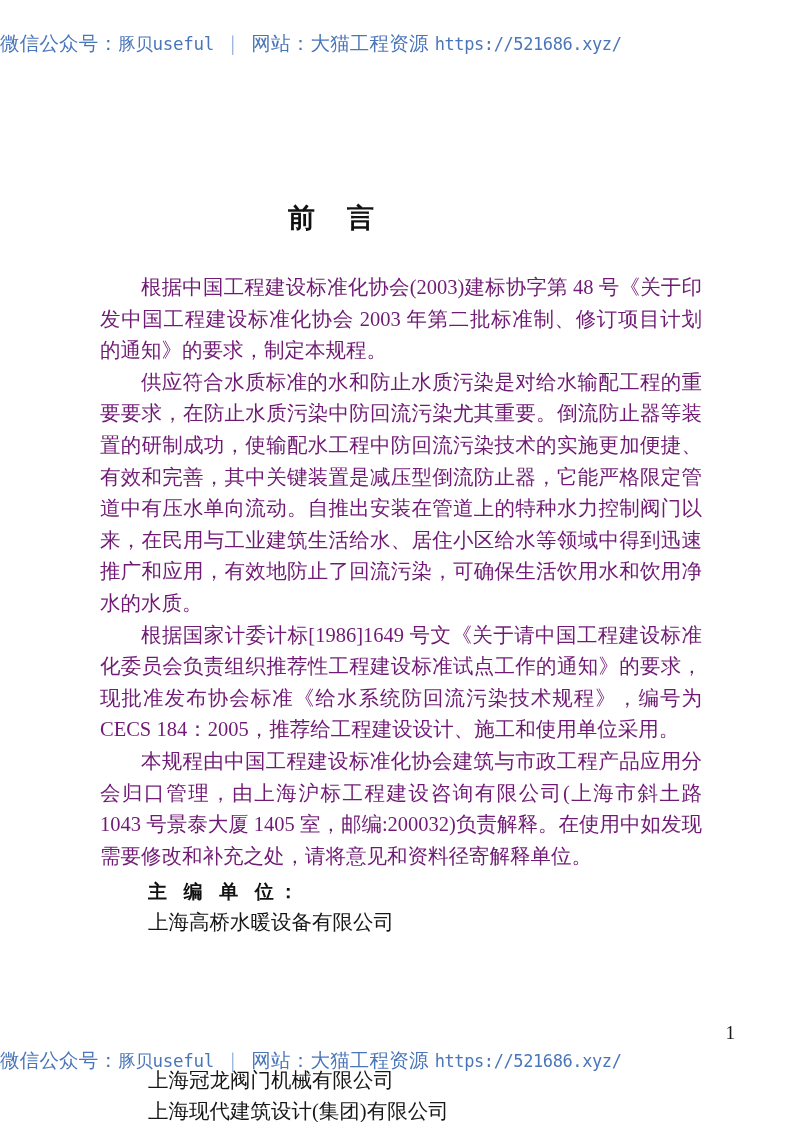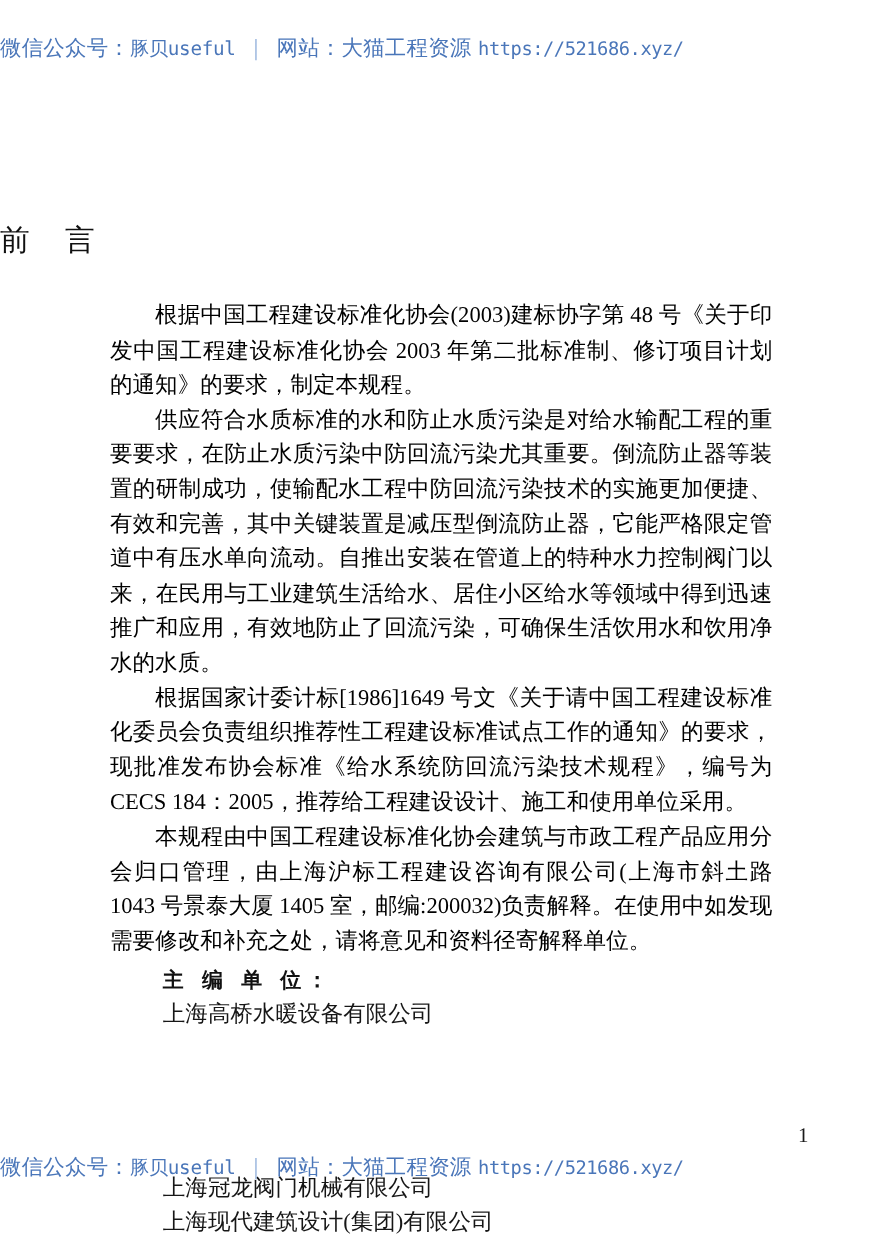--- a/index.html
+++ b/index.html
@@ -63,23 +63,23 @@
     letter-spacing: -0.4px;
     margin-left: 6px;
   }
 
   
   .doc-title {
     position: absolute;
     top: 182px;
     left: 0;
     width: 664px;
-    text-align: left;
+    text-align: center;
     font-family: "DejaVu Sans", "Liberation Sans", sans-serif;
-    font-weight: normal;
+    font-weight: bold;
     font-size: 27px;
     letter-spacing: 2px;
     color: #111;
   }
   .doc-title .gap { display: inline-block; width: 30px; }
 
   
   .body-text {
     position: absolute;
     top: 272px;
@@ -87,21 +87,21 @@
     width: 602px;
   }
   p.para {
     margin: 0;
     font-size: 20.5px;
     line-height: 31.6px;
     text-align: justify;
     text-justify: inter-character;
     text-indent: 41px;
     letter-spacing: 0px;
-    color: #000000;
+    color: #701a75;
     font-family: "Liberation Serif", "DejaVu Serif", serif;
   }
 
   
   .units {
     position: absolute;
     top: 876px;
     left: 148px;
     width: 560px;
   }

